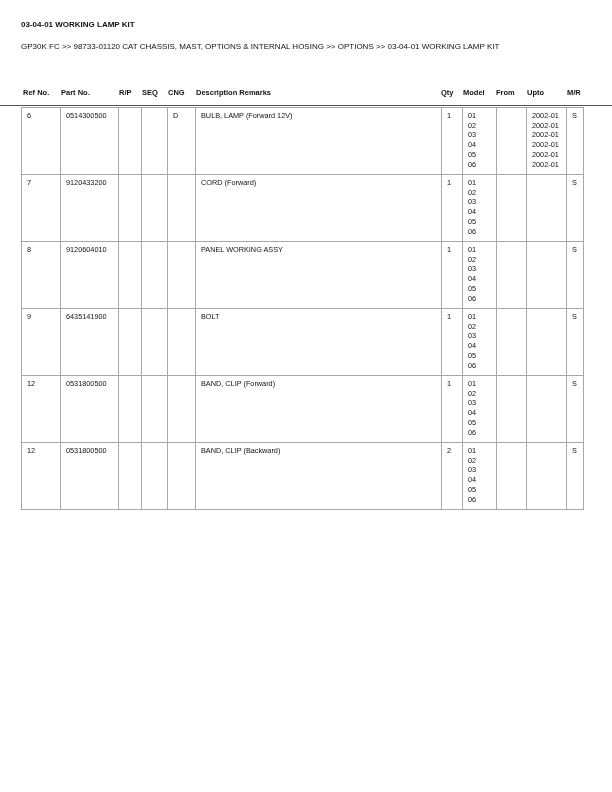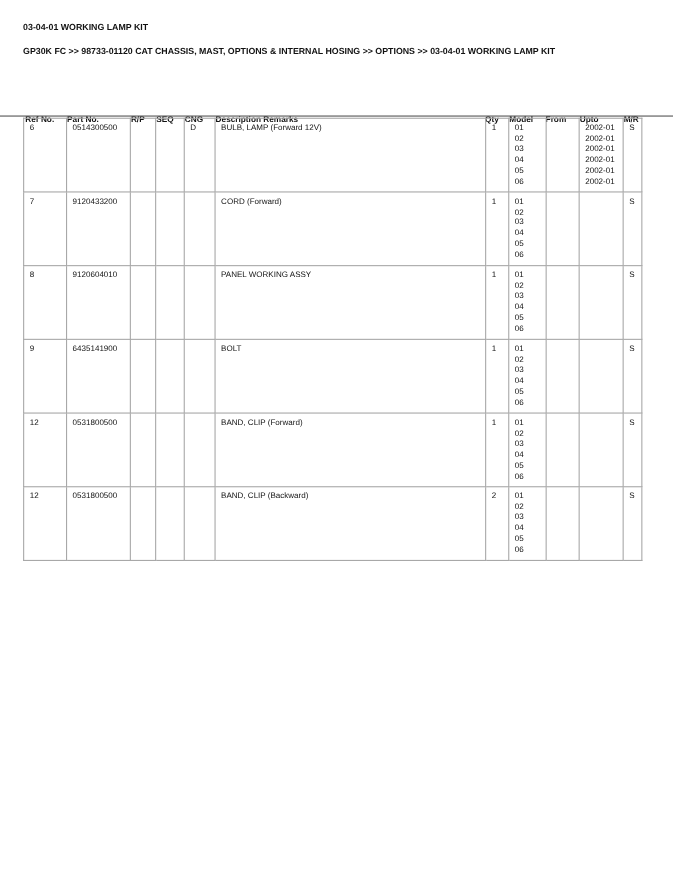--- a/index.html
+++ b/index.html
@@ -6,27 +6,27 @@
   body {
     width: 612px; height: 792px; position: relative; overflow: hidden;
     font-family: "Liberation Sans", sans-serif; color: #111;
   }
   .title {
     position: absolute; left: 21px; top: 20px;
     font-size: 8px; font-weight: bold; letter-spacing: 0;
   }
   .breadcrumb {
     position: absolute; left: 21px; top: 42px;
-    font-size: 8px; font-weight: bold; white-space: nowrap; text-align: right;
+    font-size: 8px; font-weight: normal; white-space: nowrap; text-align: right;
   }
   .header-row {
     position: absolute; left: 21px; top: 88px; width: 562px; height: 12px;
     font-size: 7.5px; font-weight: bold;
   }
-  .header-row span { position: absolute; top: 0; white-space: nowrap; margin-top: 16px; }
+  .header-row span { position: absolute; top: 0; white-space: nowrap; }
   .header-rule {
     position: absolute; left: 0; top: 105px; width: 612px; height: 0;
     border-top: 1.5px solid #555;
   }
   table.parts {
     position: absolute; left: 21px; top: 107px;
     border-collapse: collapse; table-layout: fixed;
     font-size: 7.3px;
   }
   table.parts td {

